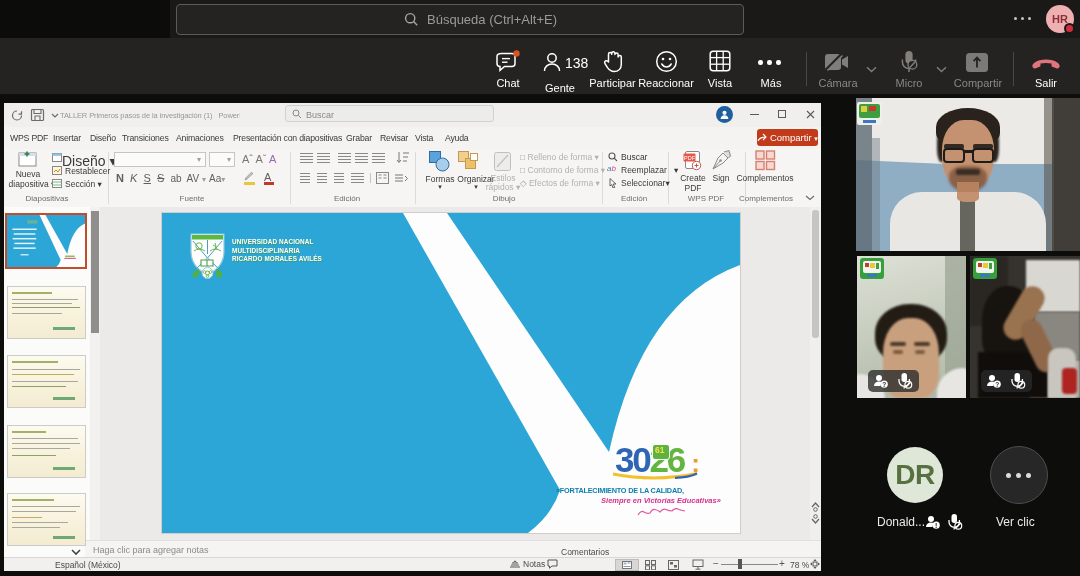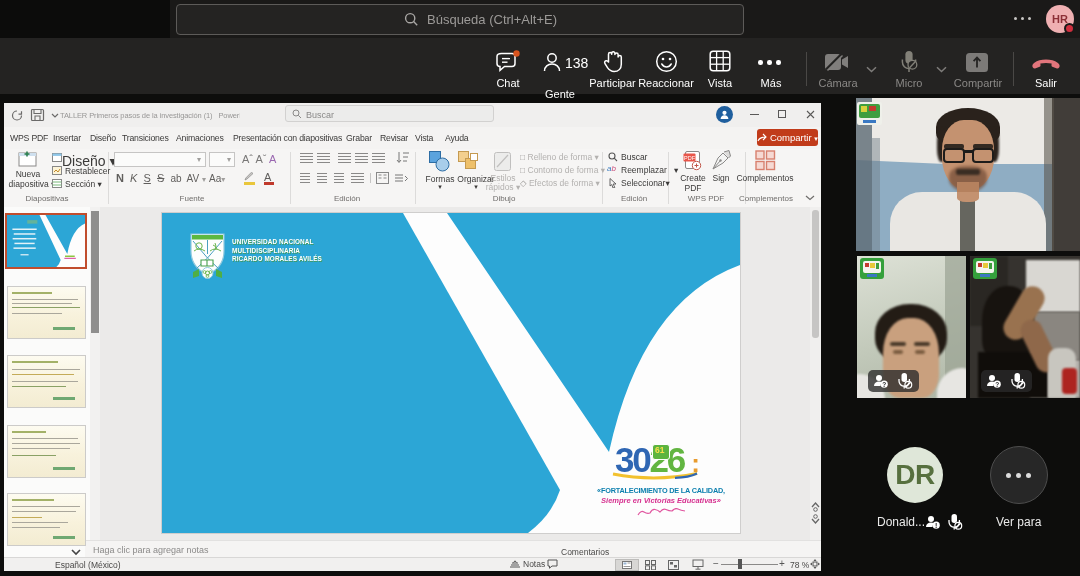--- a/index.html
+++ b/index.html
@@ -37,21 +37,21 @@
  <line x1="7" y1="12.2" x2="12.5" y2="12.2" stroke="#fff" stroke-width="1.4"></line>
  <circle cx="21.5" cy="3.5" r="3.2" fill="#d9541e"></circle>
 </svg>
 <div class="lbl abs" style="left:483px;top:77px;width:50px">Chat</div>
 
 <svg class="abs" style="left:543px;top:52px" width="18" height="20" viewBox="0 0 18 20">
  <circle cx="9" cy="6" r="4.2" fill="none" stroke="#fff" stroke-width="1.5"></circle>
  <path d="M1.5 19 c0-4.4 3.4-7 7.5-7 s7.5 2.6 7.5 7" fill="none" stroke="#fff" stroke-width="1.5"></path>
 </svg>
 <div class="abs" style="left:565px;top:55px;color:#fff;font-size:14px;font-weight:normal">138</div>
-<div class="lbl abs" style="left:535px;top:88px;width:50px">Gente</div>
+<div class="lbl abs" style="left:535px;top:82px;width:50px">Gente</div>
 
 <svg class="abs" style="left:602px;top:50px" width="22" height="24" viewBox="0 0 22 24">
  <path d="M6.5 11 V4.2 a1.6 1.6 0 0 1 3.2 0 V3.4 a1.6 1.6 0 0 1 3.2 0 V4.6 a1.6 1.6 0 0 1 3.2 0 V7 a1.6 1.6 0 0 1 3.2 0 v7.2 c0 4.4-2.8 7.3-7.2 7.3 c-3.4 0-5-1.4-6.6-3.8 L3 13.6 c-0.8-1.2-0.2-2.6 1-2.9 c0.9-0.2 1.8 0.1 2.5 1.3 z" fill="none" stroke="#fff" stroke-width="1.5" stroke-linejoin="round"></path>
 </svg>
 <div class="lbl abl abs" style="left:580px;top:77px;width:65px">Participar</div>
 
 <svg class="abs" style="left:655px;top:50px" width="23" height="23" viewBox="0 0 23 23">
  <circle cx="11.5" cy="11.5" r="9.8" fill="none" stroke="#fff" stroke-width="1.5"></circle>
  <circle cx="8" cy="9" r="1.3" fill="#fff"></circle>
     <circle cx="15" cy="9" r="1.3" fill="#fff"></circle>
@@ -464,21 +464,21 @@
     
     
     <div class="abs" style="left:448px;top:230px;width:120px;height:80px">
       <div class="abs" style="left:5px;top:-3px;font-size:35px;font-weight:bold;letter-spacing:-2.2px"><span style="color:#2f66b3">30</span><span style="color:#62b541">26</span><span style="color:#e89b2e;font-size:26px;letter-spacing:0"> :</span></div>
       <div class="abs" style="left:42px;top:1px;width:16px;height:14px;background:#5cb43f;border-radius:3px;border:1px solid #fff"></div>
       <div class="abs" style="left:45px;top:2px;font-size:8.5px;font-weight:bold;color:#f8e04a">61</div>
       <svg class="abs" style="left:1px;top:29px" width="88" height="9" viewBox="0 0 88 9">
           <path d="M2 2 Q44 10 86 1.5" fill="none" stroke="#f2c12e" stroke-width="3"></path>
           <path d="M64 5.8 Q78 5.5 86 1.5" fill="none" stroke="#2f66b3" stroke-width="2.2"></path>
         </svg>
-      <div class="abs" style="left:-54px;top:43px;width:210px;text-align:center;font-size:7.3px;font-weight:bold;color:#0c7fae;letter-spacing:-0.2px">«FORTALECIMIENTO DE LA CALIDAD,</div>
+      <div class="abs" style="left:-54px;top:43px;width:210px;text-align:left;font-size:7.3px;font-weight:bold;color:#0c7fae;letter-spacing:-0.2px">«FORTALECIMIENTO DE LA CALIDAD,</div>
       <div class="abs" style="left:-54px;top:53px;width:210px;text-align:center;font-size:7.5px;font-weight:bold;font-style:italic;color:#d6308f">Siempre en Victorias Educativas»</div>
       <svg class="abs" style="left:24px;top:65px" width="60" height="11" viewBox="0 0 60 11">
           <path d="M4 7 q3-5 6-3 t6 1 q2-4 5-3.5 t5 2.5 q3-4 6-2.5 t6 1.5 q3-3.5 6-2 t7 2" fill="none" stroke="#e0559f" stroke-width="1.2"></path>
         </svg>
     </div>
   </div>
 </div>
 
 <div class="abs" id="rpanel" style="left:821px;top:94px;width:259px;height:482px;background:#0d0d0c"></div>
 
@@ -600,13 +600,13 @@
   <circle cx="11.2" cy="11.2" r="3.6" fill="#fff"></circle>
     <text x="11.2" y="13.8" font-size="7" text-anchor="middle" fill="#1a1a1a" font-family="Liberation Sans" font-weight="bold">!</text>
 </svg>
 <svg class="abs" style="left:946px;top:513px" width="17" height="18" viewBox="0 0 17 18">
   <rect x="5.5" y="1" width="5.5" height="9" rx="2.7" fill="#fff"></rect>
   <path d="M3 7 v2 a5.2 5.2 0 0 0 10.4 0 V7" fill="none" stroke="#fff" stroke-width="1.3"></path>
   <line x1="8.2" y1="14" x2="8.2" y2="16.5" stroke="#fff" stroke-width="1.3"></line>
   <circle cx="12.3" cy="12.8" r="3.4" fill="none" stroke="#fff" stroke-width="1.2"></circle>
   <line x1="10" y1="15.2" x2="14.6" y2="10.4" stroke="#fff" stroke-width="1.2"></line>
 </svg>
-<div class="abs" style="left:996px;top:515px;font-size:12px;color:#eaeaea">Ver para</div>
+<div class="abs" style="left:996px;top:515px;font-size:12px;color:#eaeaea">Ver clic</div>
 
 </body></html>

